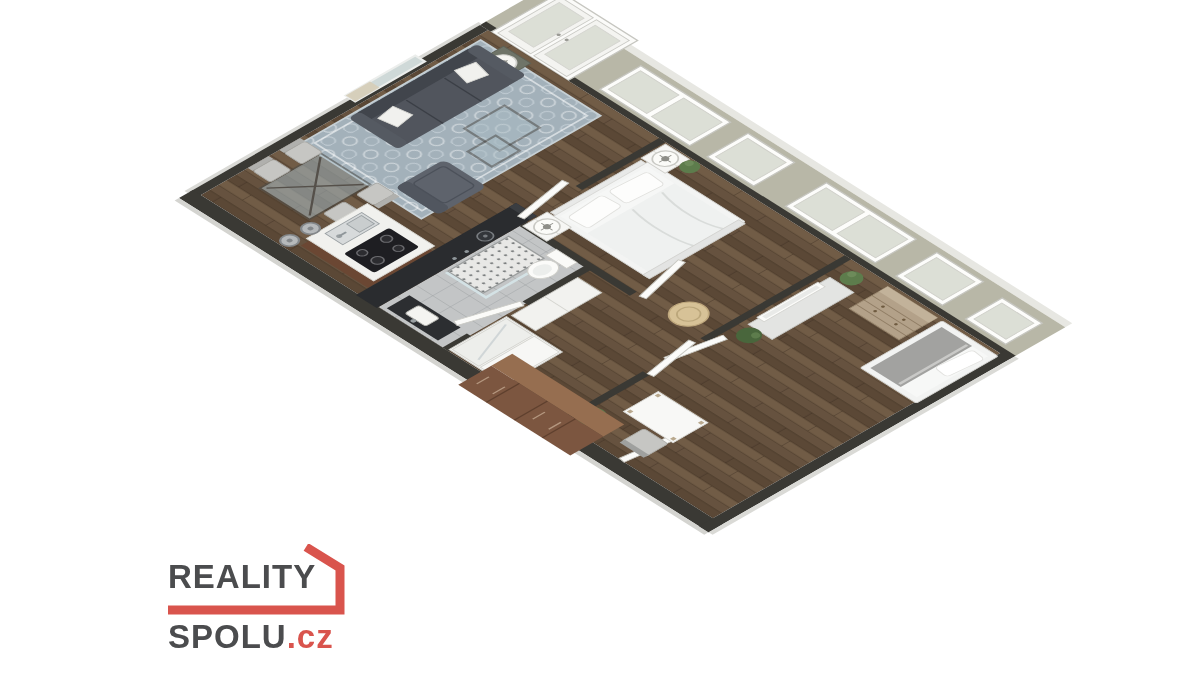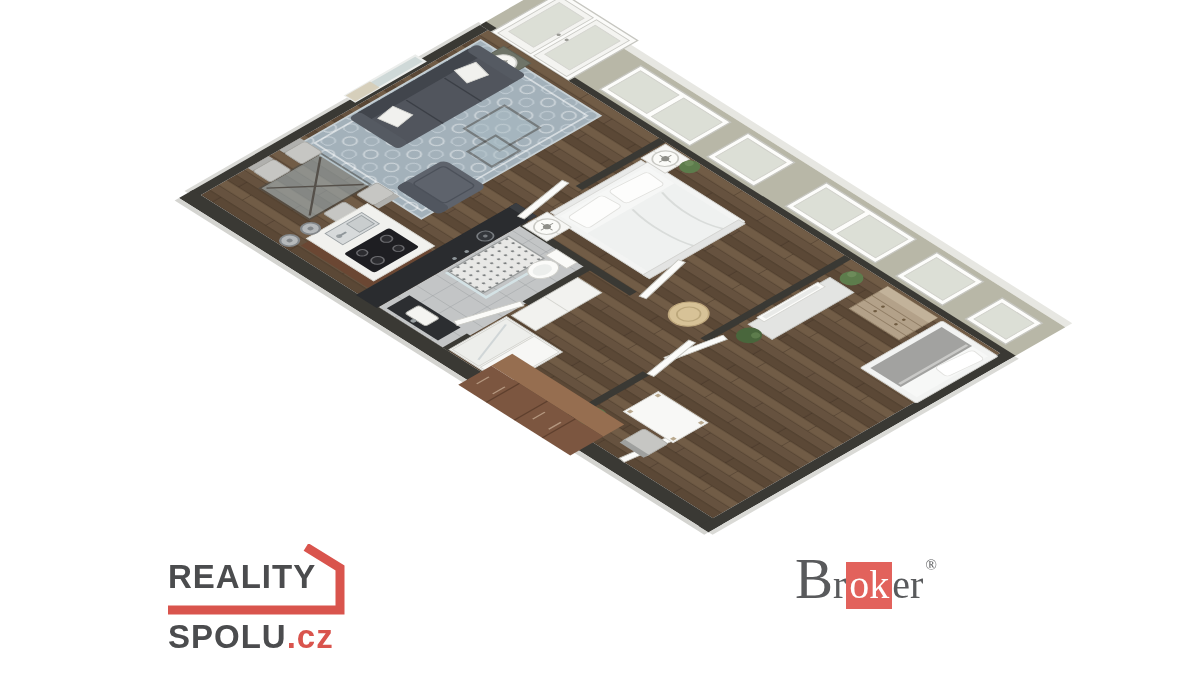--- a/index.html
+++ b/index.html
@@ -347,16 +347,15 @@
 
 <div class="logo-reality">
   <svg class="roof" width="192" height="116" viewBox="0 0 192 116">
     <polyline points="6,66 178,66 178,24 144,3" fill="none" style="stroke:var(--logo-red,#d9544d)" stroke-width="9"></polyline>
   </svg>
   <div class="r-line1">REALITY</div>
   <div class="r-line2"><span>SPOLU</span><span class="tld">.cz</span></div>
 </div>
 
 <div class="logo-broker">
-  <div class="b-line1"><span>Br</span><span class="ok-box">ok</span><span>er</span><sup>®</sup></div>
 </div>
 
 </div>
 
 </body></html>

